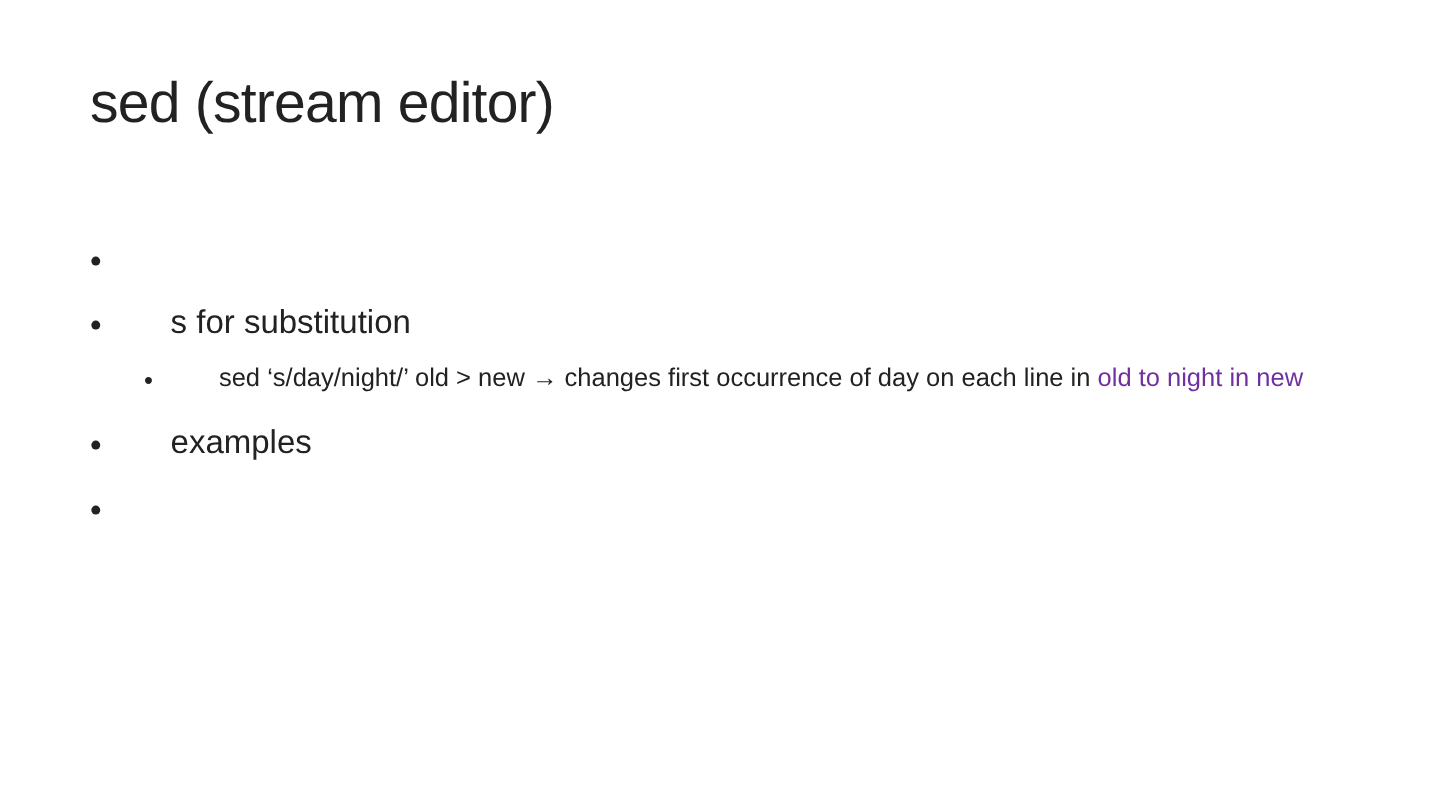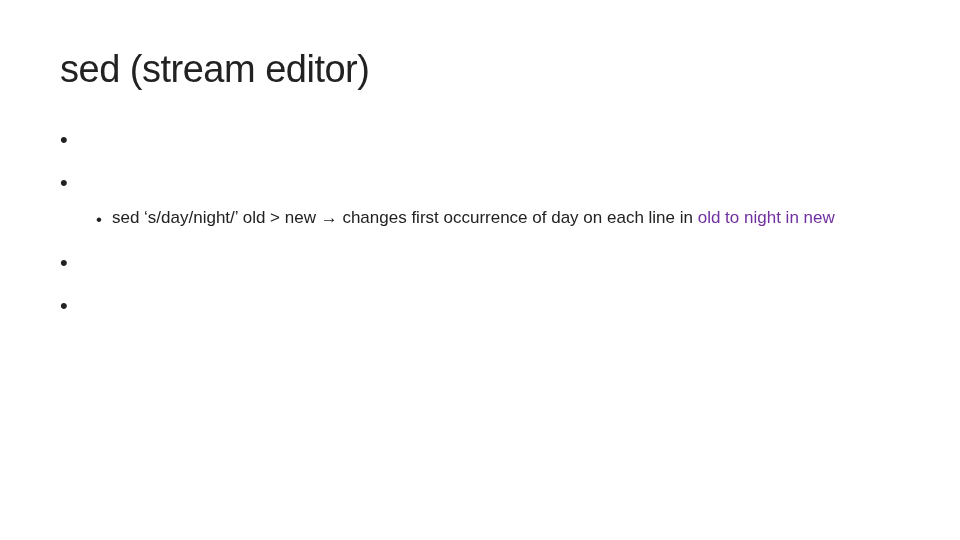--- a/index.html
+++ b/index.html
@@ -1,18 +1,19 @@
 <!DOCTYPE html>
 <html><head>
   <meta charset="utf-8">
   <style>
     * {
       margin: 0;
       padding: 0;
       box-sizing: border-box;
+      gap: 34px;
     }
 
     body {
       width: 960px;
       height: 540px;
       background: #ffffff;
       font-family: 'Segoe UI', Arial, sans-serif;
       overflow: hidden;
     }
 
@@ -91,33 +92,35 @@
 
   <div class="content">
 
     <div class="bullet-item">
       <span class="bullet-dot">•</span>
     </div>
 
     <div>
       <div class="bullet-item">
         <span class="bullet-dot">•</span>
+        <span>s for substitution</span>
       </div>
       <div class="sub-bullets">
         <div class="sub-bullet-item">
           <span class="sub-bullet-dot">•</span>
           <span class="sub-bullet-text">
             <span>sed ‘s/day/night/’ old &gt; new </span><span>→</span><span> changes first occurrence of day on each line in </span><span class="purple-text">old to night in new</span>
           </span>
         </div>
       </div>
     </div>
 
     <div class="bullet-item">
       <span class="bullet-dot">•</span>
+      <span>examples</span>
     </div>
 
     <div class="bullet-item">
       <span class="bullet-dot">•</span>
     </div>
 
   </div>
 </div>
 
 </body></html>

